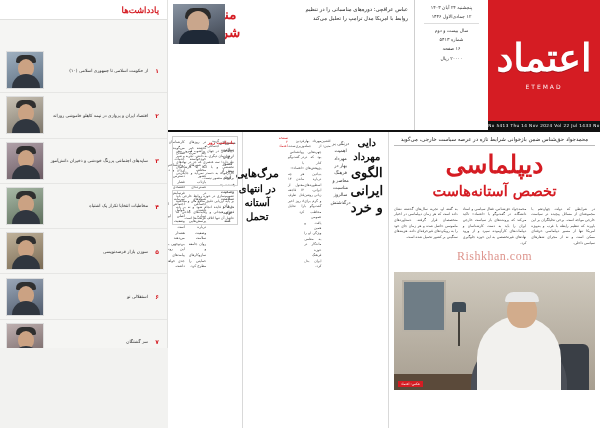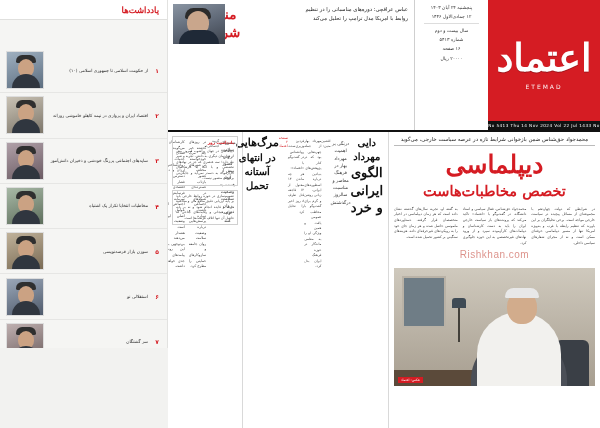--- a/index.html
+++ b/index.html
@@ -175,22 +175,22 @@
     line-height: 1.62;
     color: #3a3a3a;
     text-align: justify;
     flex: 1;
   }
   .watermark {
     position: relative;
     text-align: center;
     color: #c0392b;
     opacity: .55;
-    font-size: 10px;
-    font-family: Liberation Sans, sans-serif;
+    font-size: 12px;
+    font-family: Liberation Serif, serif;
     margin: 3px 0;
     letter-spacing: .5px;
   }
   .main-photo {
     margin-top: 5px;
     height: 118px;
     background: linear-gradient(180deg,#d7d2c9 0%,#b9b2a6 45%,#6e6257 100%);
     position: relative;
     overflow: hidden;
   }
@@ -240,21 +240,21 @@
   .fp-head { position:absolute; left:44px; top:12px; width:36px; height:40px; background:#9a9a9a; border-radius:50% 50% 46% 46%; }
   .fp-hair { position:absolute; left:40px; top:6px; width:44px; height:16px; background:#4d4d4d; border-radius:22px 22px 6px 6px; }
   .fp-beard { position:absolute; left:46px; top:38px; width:32px; height:18px; background:#7a7a7a; border-radius:0 0 16px 16px; }
   .fp-body { position:absolute; left:22px; bottom:0; width:82px; height:34px; background:#6d6d6d; border-radius:40px 40px 0 0; }
   .fp-hand { position:absolute; left:68px; bottom:10px; width:20px; height:18px; background:#a8a8a8; border-radius:9px; }
   .feat-cap { font-size: 3.4px; color:#444; margin-top:3px; line-height:1.6; text-align: justify; }
   .hr-thin { height:1px; background:#c9c9c9; margin:5px 0; }
   .feat2-title {
     text-align: center; font-family:"DejaVu Serif", serif; font-weight:700; color:#111;
   }
-  .feat2-title .s1 { font-size: 11px; line-height: 1.35; }
+  .feat2-title .s1 { font-size: 11px; line-height: 1.35; margin-top: 31px; }
   .feat2-title .s2 { font-size: 10px; line-height: 1.4; }
   .feat2-sub { font-size:4.4px; text-align:center; color:#333; margin-top:3px; line-height:1.6; }
   .twocol {
     display:flex; gap:4px; margin-top:4px;
   }
   .more-link { color:#d51c23; font-size:3.6px; }
 
   
   .col-notes {
     width: 74px;
@@ -387,21 +387,21 @@
         </div>
       </div>
     </div>
 
     <div class="paper-body">
 
       <div class="col-main">
         <div class="main-kicker">محمدجواد حق‌شناس ضمن بازخوانی شرایط تازه در عرصه سیاست خارجی، می‌گوید</div>
         <div class="main-title">
           <div class="t1">دیپلماسی</div>
-          <div class="t2">تخصص مخاطبات‌هاست</div>
+          <div class="t2">تخصص آستانه‌هاست</div>
         </div>
 
         <div class="main-cols">
           <div class="txt">در شرایطی که دولت چهاردهم با مجموعه‌ای از مسائل پیچیده در سیاست خارجی مواجه است، برخی تحلیلگران بر این باورند که تنظیم رابطه با غرب و به‌ویژه امریکا تنها از مسیر دیپلماسی حرفه‌ای ممکن است و نه از مجرای شعارهای سیاسی داخلی.</div>
           <div class="txt">محمدجواد حق‌شناس، فعال سیاسی و استاد دانشگاه، در گفت‌وگو با «اعتماد» تاکید می‌کند که پرونده‌های باز سیاست خارجی ایران را باید به دست کارشناسان و دیپلمات‌های کارآزموده سپرد و از ورود نهادهای غیرتخصصی به این حوزه جلوگیری کرد.</div>
           <div class="txt">به گفته او، تجربه سال‌های گذشته نشان داده است که هر زمان دیپلماسی در اختیار متخصصان قرار گرفته، دستاوردهای ملموسی حاصل شده و هر زمان جای خود را به رویکردهای غیرحرفه‌ای داده، هزینه‌های سنگینی بر کشور تحمیل شده است.</div>
         </div>
 
         <div class="watermark">Rishkhan.com</div>
 

